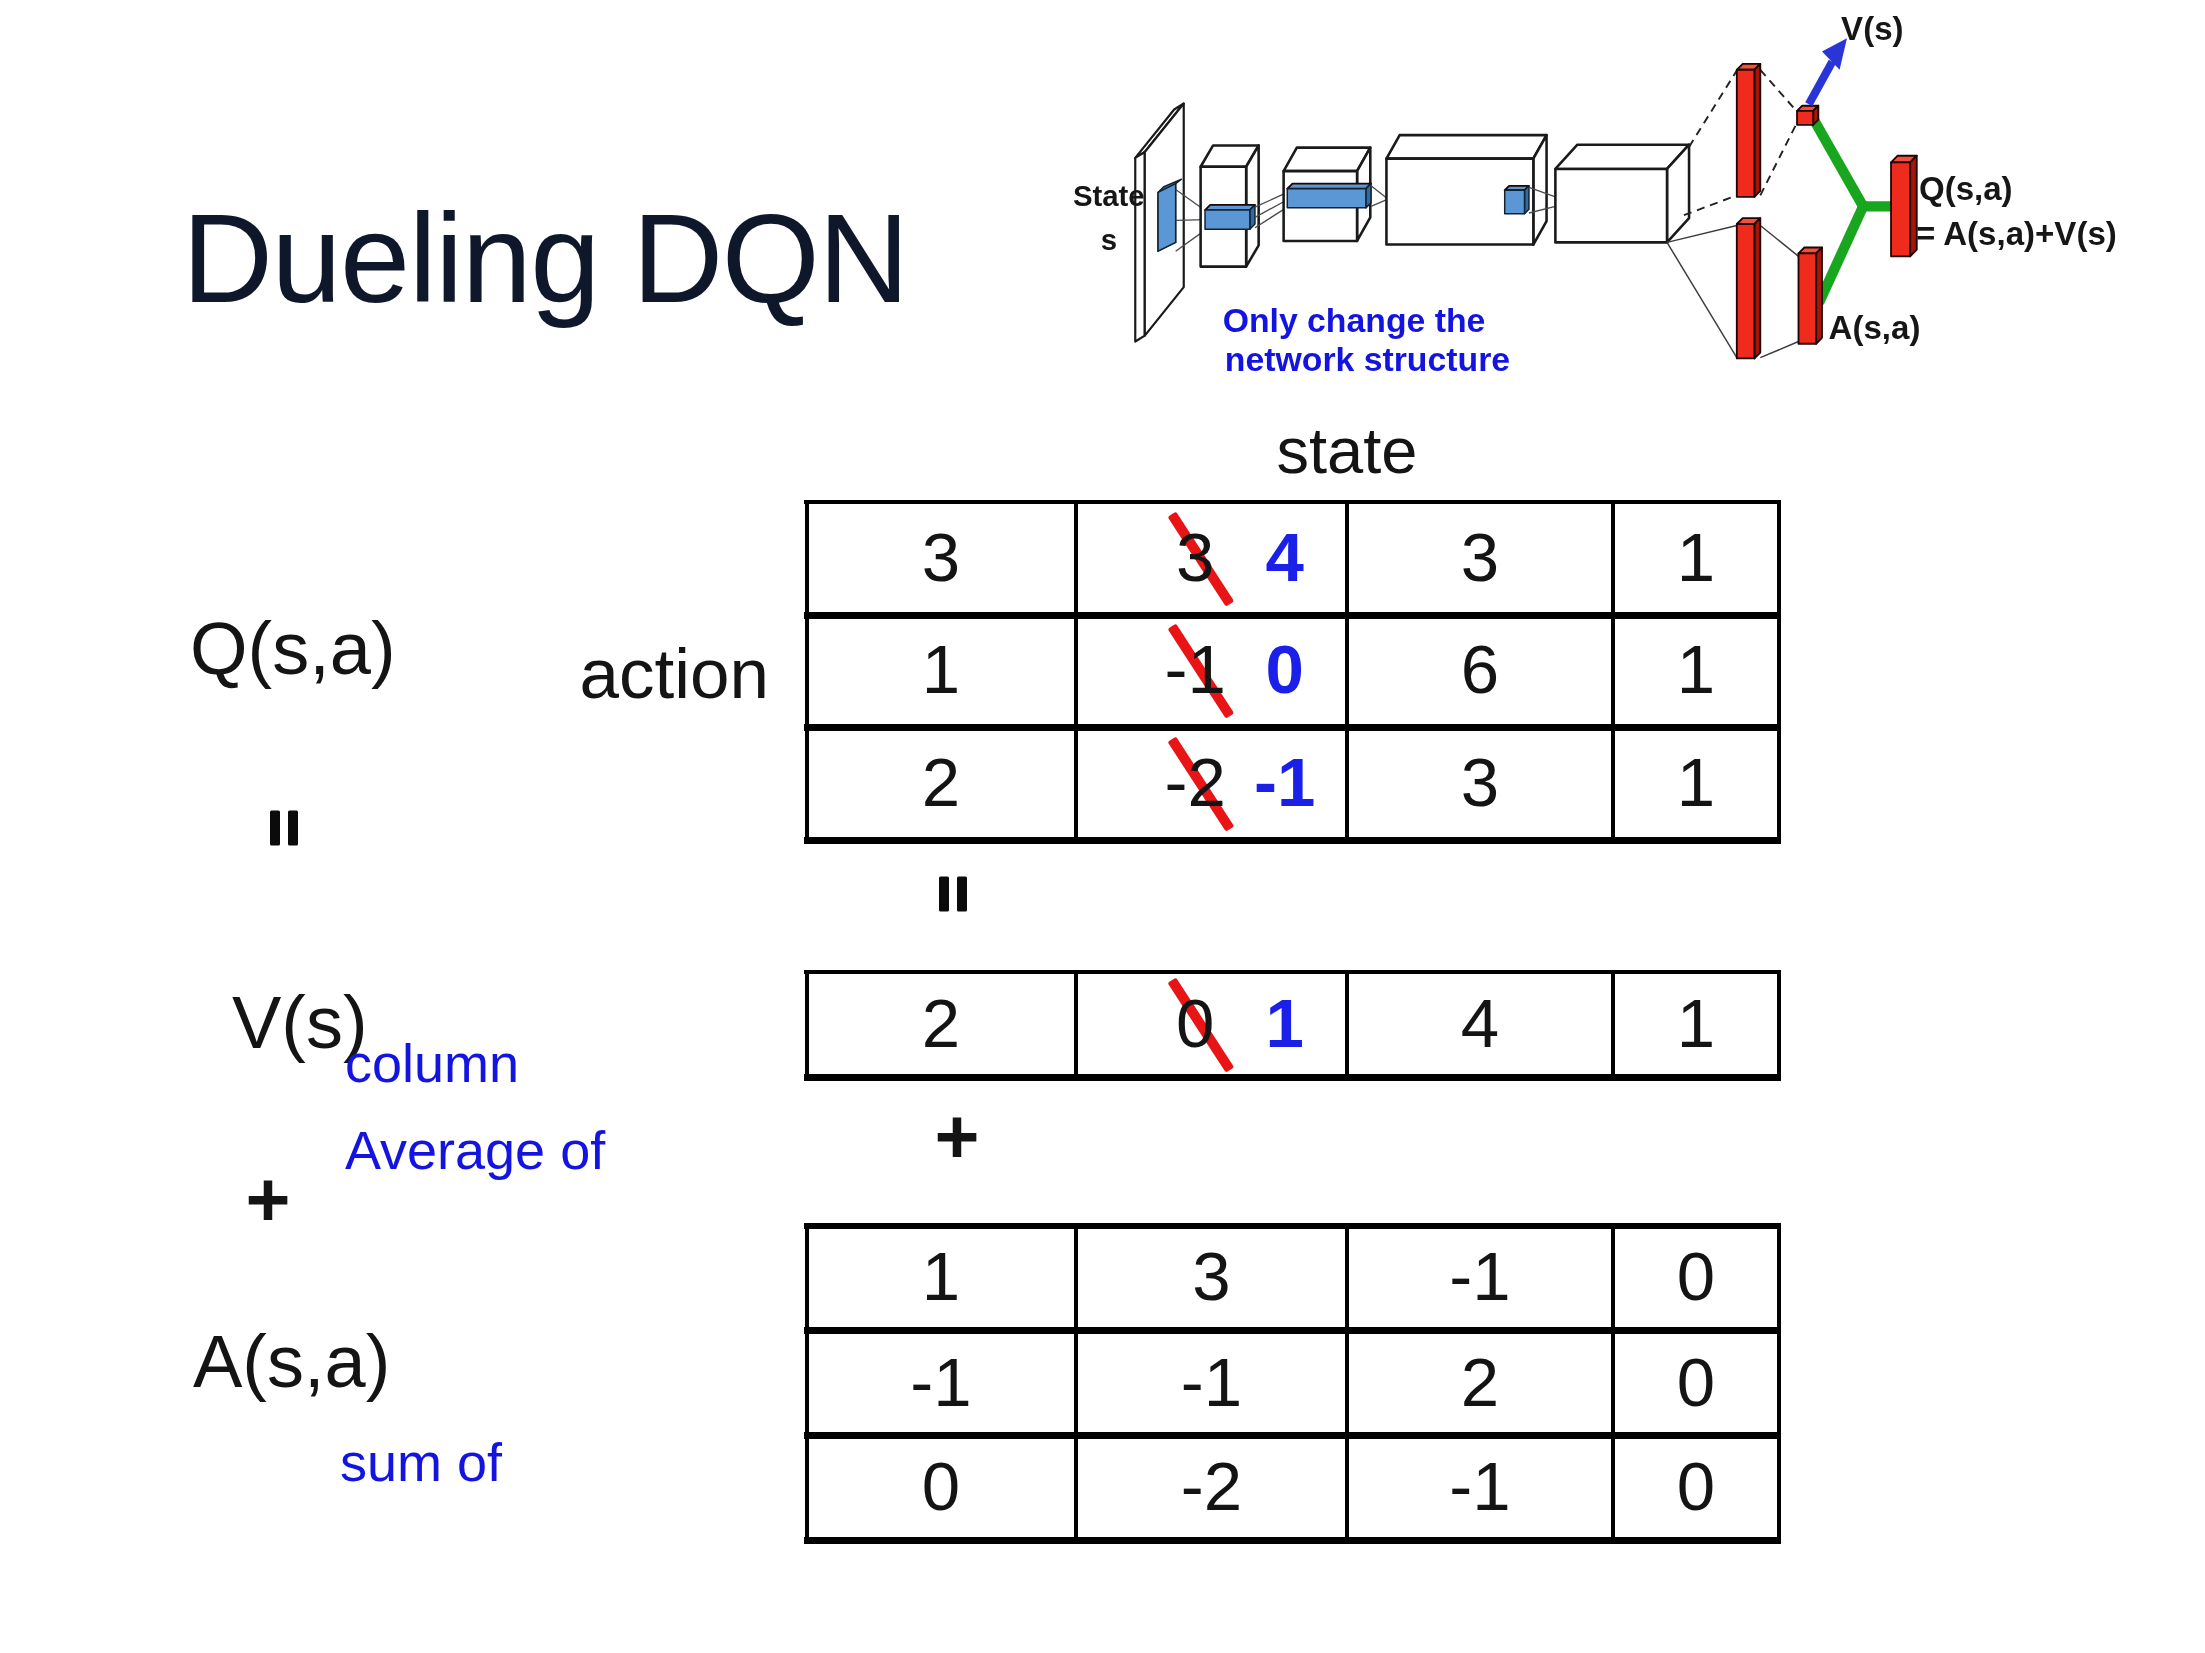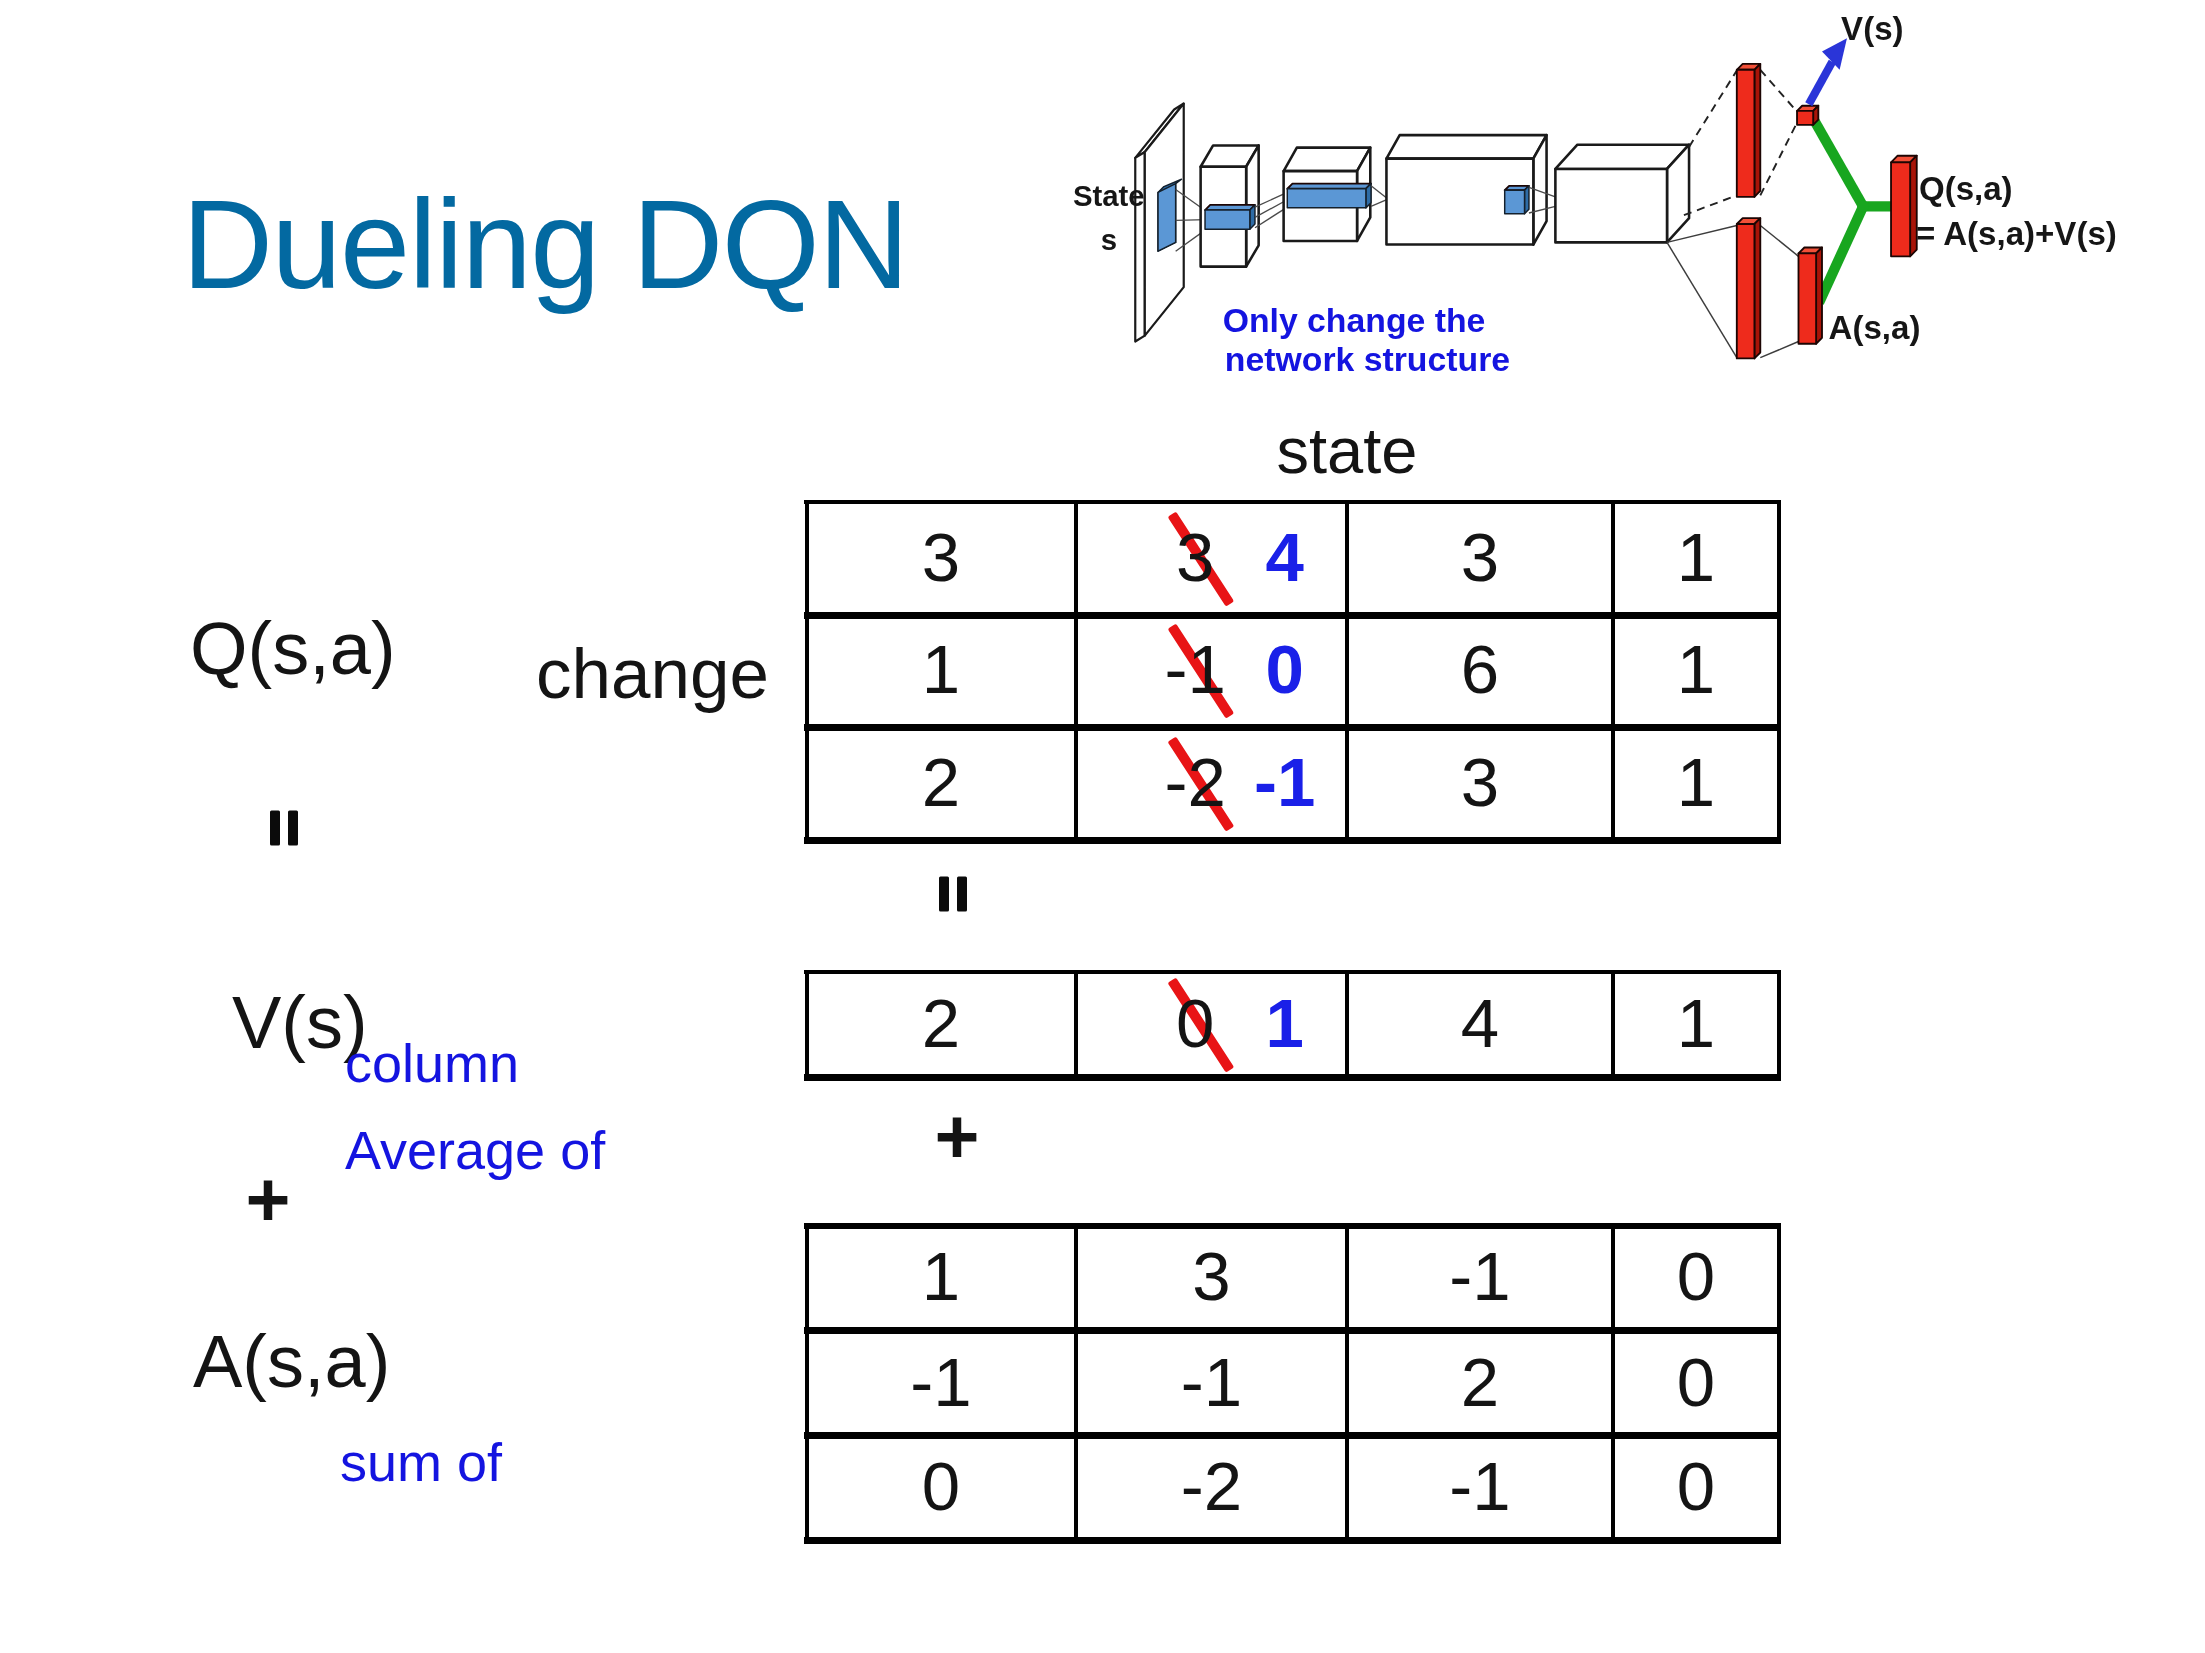--- a/index.html
+++ b/index.html
@@ -3,22 +3,22 @@
 <meta charset="utf-8">
 <style>
   html,body{margin:0;padding:0;background:#ffffff;}
   .slide{
     position:relative;width:2205px;height:1654px;background:#fff;overflow:hidden;
     font-family:"Liberation Sans",sans-serif;color:#141414;
   }
   .abs{position:absolute;}
   
   .title{
-    position:absolute;left:182px;top:182px;
-    font-size:126px;font-weight:300;letter-spacing:-1.5px;color:#0369a1;line-height:1;
+    position:absolute;left:182px;top:196px;
+    font-size:126px;font-weight:300;letter-spacing:-1.5px;color:#0f172a;line-height:1;
     white-space:nowrap;
   }
   
   .biglabel{position:absolute;font-size:74px;line-height:1;color:#141414;white-space:nowrap;}
   .state-header{position:absolute;left:1347px;top:418px;transform:translateX(-50%);
     font-size:65px;line-height:1;color:#141414;}
   .action-label{position:absolute;right:1436px;top:638px;font-size:71px;line-height:1;color:#141414;}
   .bluenote{position:absolute;font-size:54px;line-height:87px;color:var(--blue_text);white-space:nowrap;}
   .plus{position:absolute;transform:translate(-50%,-54%);font-size:77px;font-weight:600;line-height:1;color:#141414;}
   
@@ -218,21 +218,21 @@
   <div class="bluenote" style="left:345px;top:1020px;">
     <div>column</div>
     <div>Average of</div>
   </div>
 
   <div class="bluenote" style="left:340px;top:1419px;">
     <div>sum of</div>
   </div>
 
   <div class="state-header">state</div>
-  <div class="action-label">change</div>
+  <div class="action-label">action</div>
 
   <div class="rot-eq" style="left:953px;top:894px;">
     <div class="bar b1"></div>
     <div class="bar b2"></div>
   </div>
   <div class="plus" style="left:957px;top:1140px;">+</div>
 
   <div id="table-q">
       <div class="tcell" style="left: 806px; top: 502px; width: 270px; height: 113px;">
         <span class="num">3</span>

